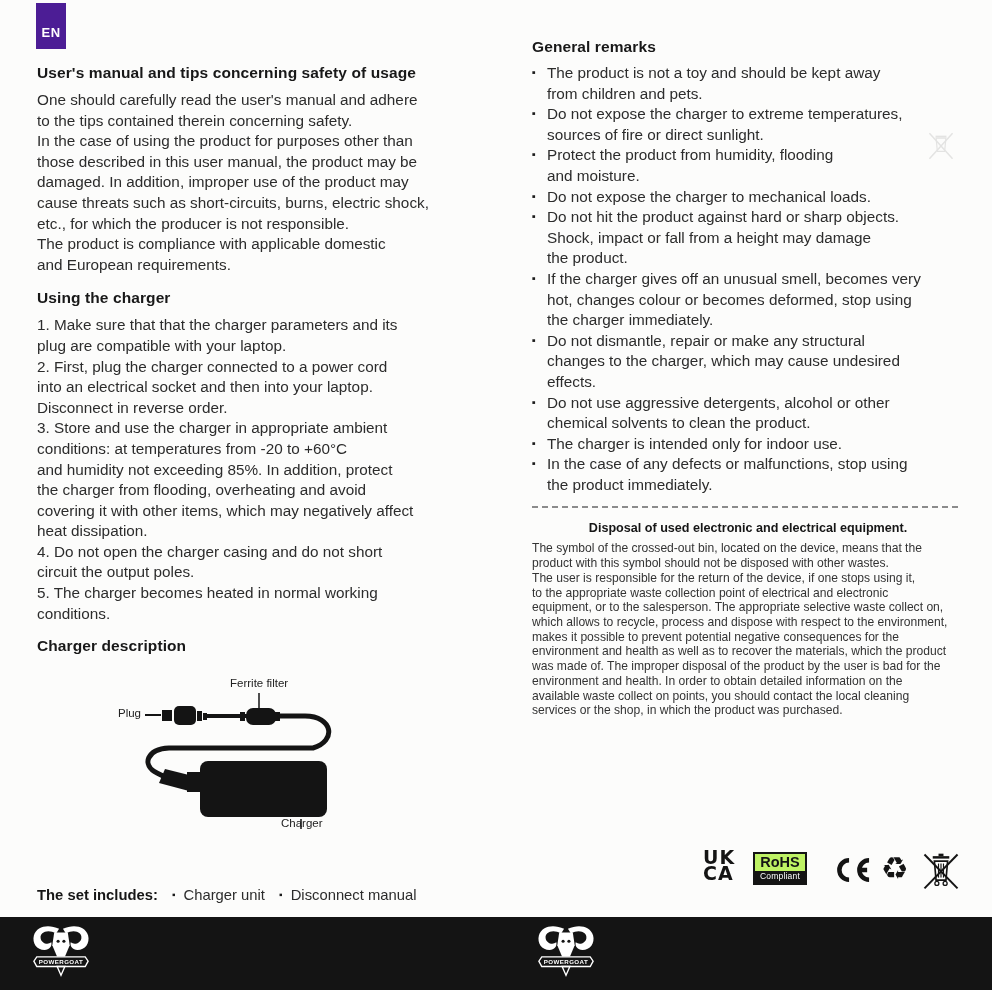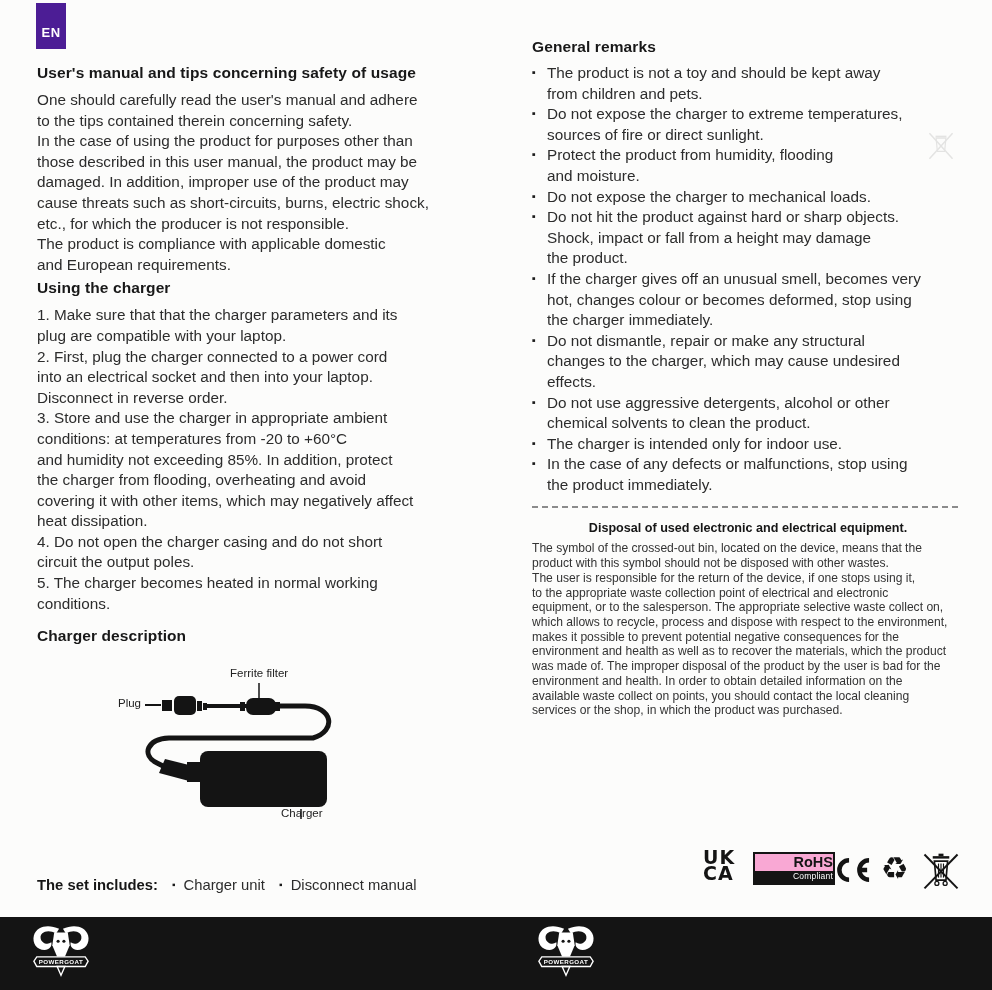--- a/index.html
+++ b/index.html
@@ -13,21 +13,21 @@
   .lang-badge {
     position:absolute; left:36px; top:3px; width:30px; height:46px;
     background:#4c1d95; color:#fff; display:flex; align-items:flex-end; justify-content:center;
     padding-bottom:9px; font-size:13px; font-weight:bold; letter-spacing:.5px;
   }
   .col-left  { position:absolute; left:37px;  top:64px; width:458px; }
   .col-right { position:absolute; left:532px; top:38px; width:432px; }
   h2.sec { font-size:15.5px; font-weight:bold; color:#181818; letter-spacing:.1px; }
   .body-txt { font-size:15.3px; line-height:20.6px; white-space:pre-line; color:#2c2c2c; }
   .col-left h2.sec { margin-bottom:8px; }
-  .gap1 { margin-top:4px; }
+  .gap1 { margin-top:14px; }
   .gap2 { margin-top:13px; }
 
   
   ul.remarks { list-style:none; margin-top:7px; }
   ul.remarks li {
     position:relative; padding-left:15px;
     font-size:15.3px; line-height:20.6px; white-space:pre-line; color:#2c2c2c;
   }
   ul.remarks li::before {
     content:"▪"; position:absolute; left:0; top:-1px; font-size:11px; color:#1c1c1c;
@@ -51,22 +51,22 @@
   .set-line .itm { margin-left:10px; }
   .set-line .itm::before { content:"▪"; font-size:10px; margin-right:8px; position:relative; top:-2px; color:#1c1c1c; }
 
   
   .certs { position:absolute; left:703px; top:849px; height:46px; }
   .ukca {
     position:absolute; left:0; top:1px; font-weight:800; font-size:19px; line-height:15.5px;
     letter-spacing:1px; color:#141414; font-family:"DejaVu Sans", sans-serif;
   }
   .rohs {
-    position:absolute; left:50px; top:3px; width:82px; height:33px;
-    border:2px solid #141414; background:#f9a8d4; text-align:right;
+    position:absolute; left:50px; top:3px; width:54px; height:33px;
+    border:2px solid #141414; background:#bef264; text-align:center;
   }
   .rohs .top { font-size:14.5px; font-weight:800; line-height:17px; color:#141414; }
   .rohs .bot { background:#141414; color:#fff; font-size:8.5px; line-height:11px; height:12px; letter-spacing:.2px; }
   .ce { position:absolute; left:128px; top:6px; }
   .recycle { position:absolute; left:178px; top:1px; font-size:31px; color:#141414;
              font-family:"DejaVu Sans", sans-serif; line-height:36px;}
   .weee { position:absolute; left:220px; top:3px; }
   .faint-mark { position:absolute; left:928px; top:132px; opacity:.10; }
 
   

